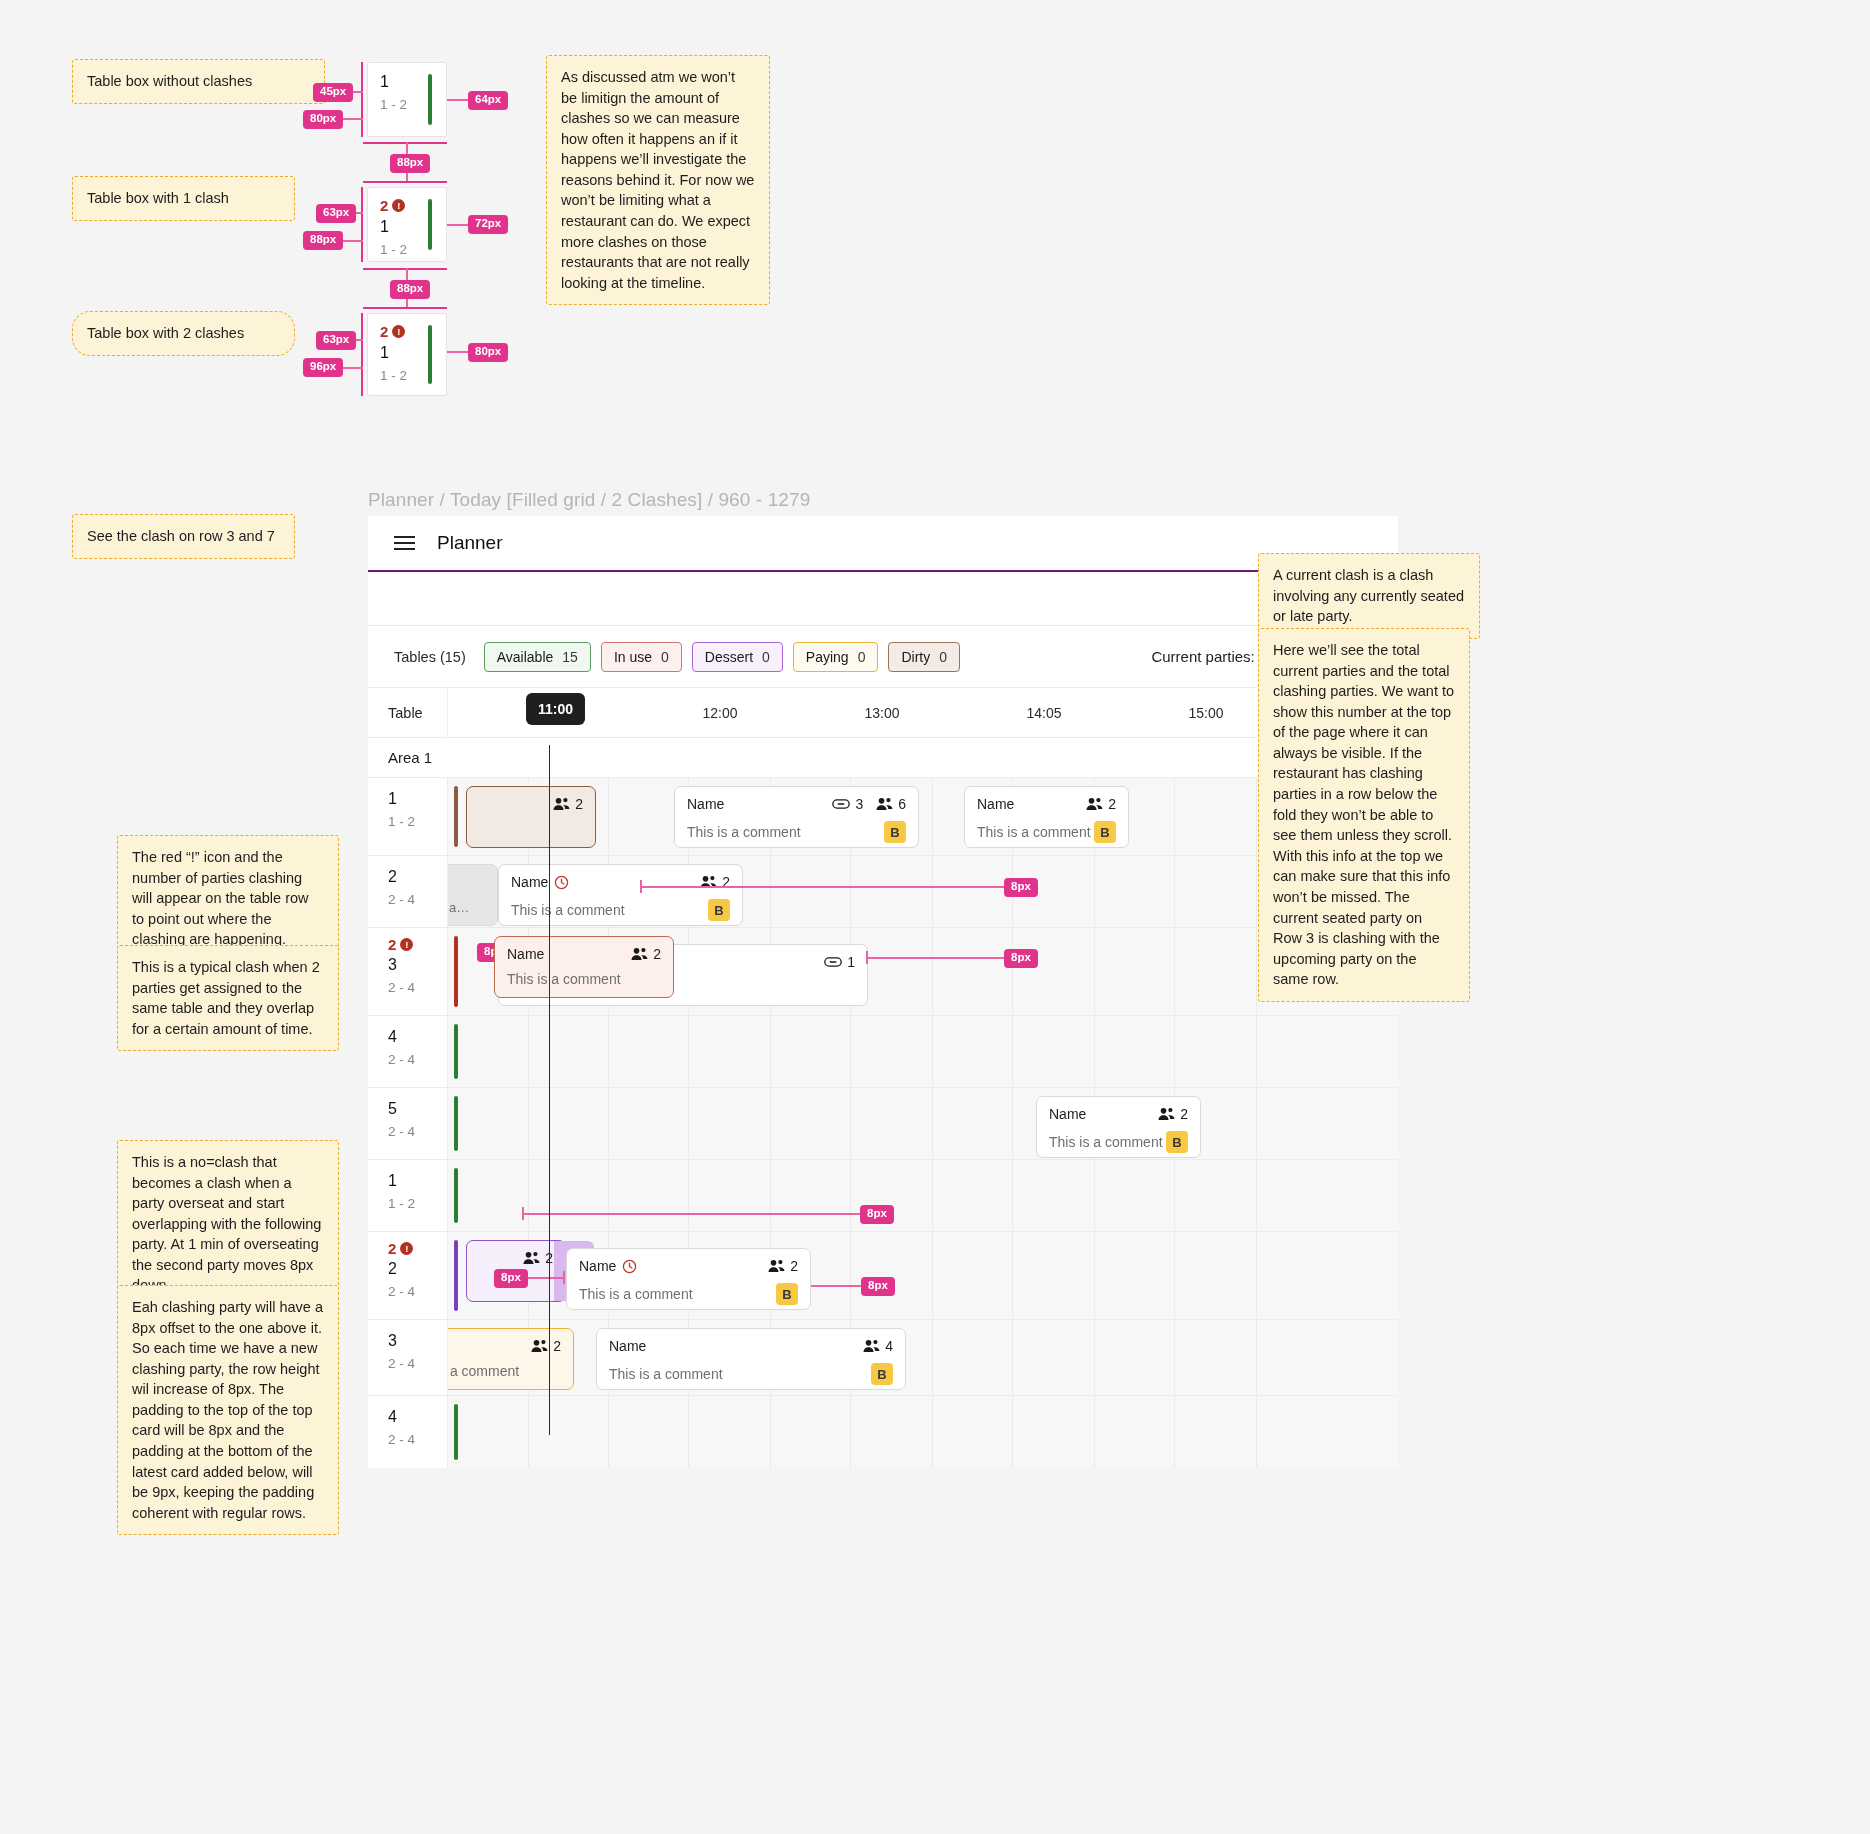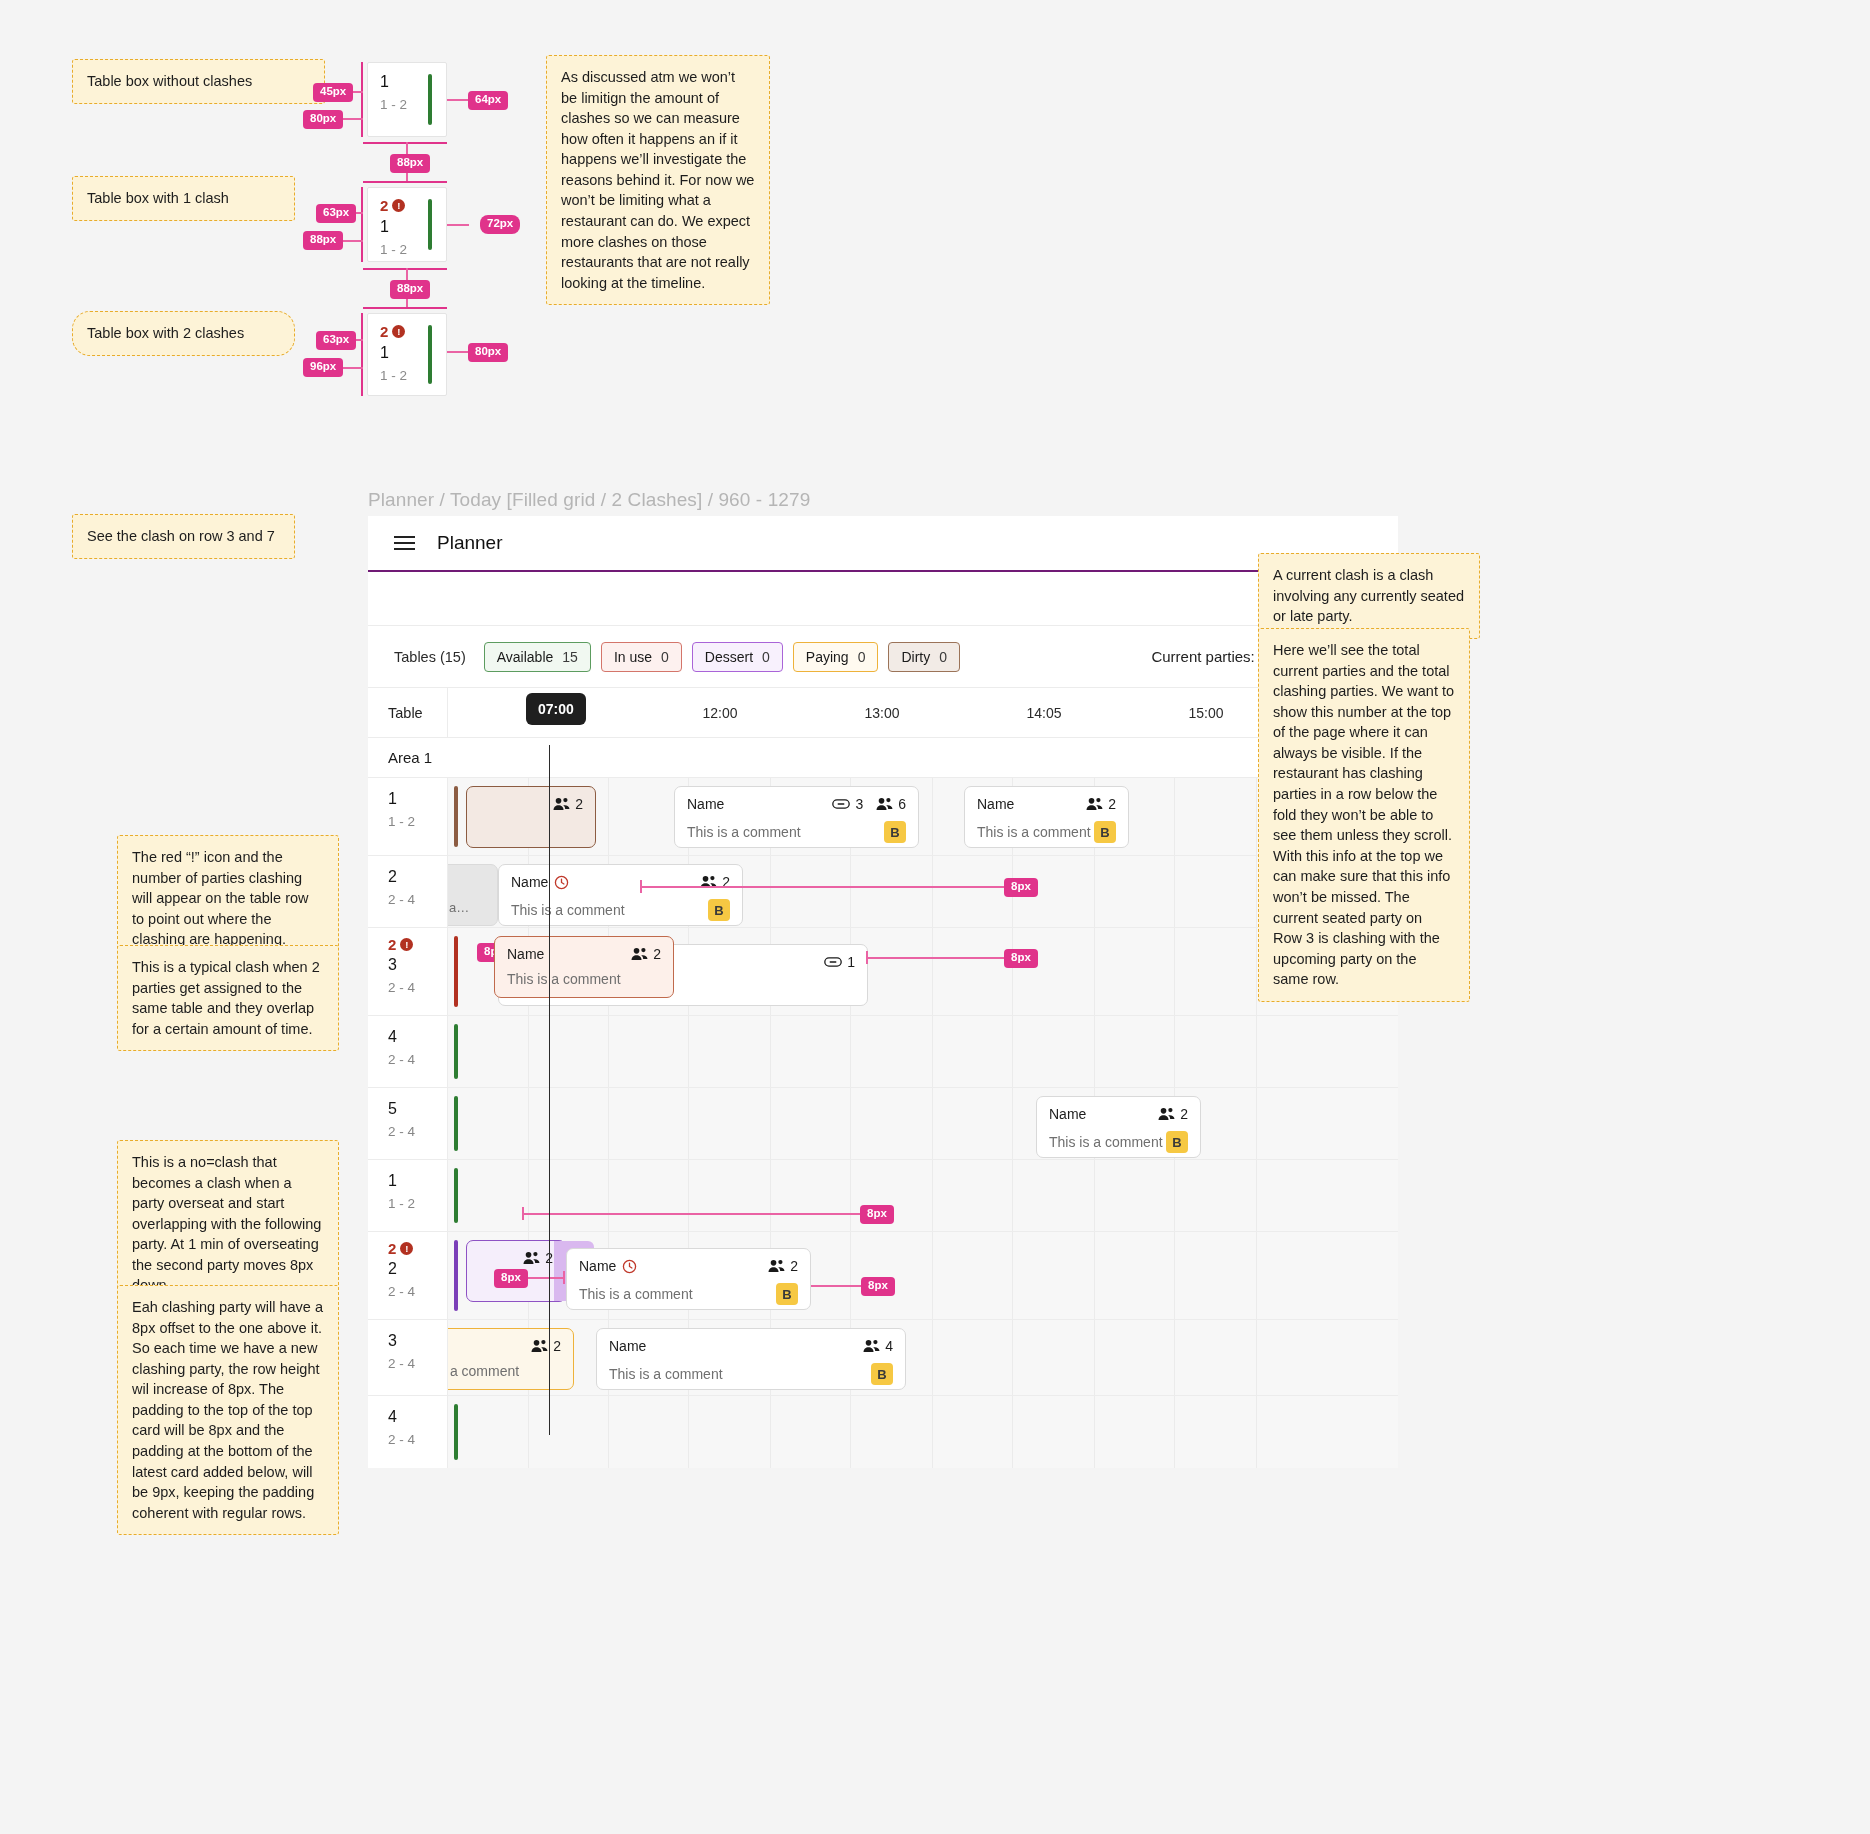--- a/index.html
+++ b/index.html
@@ -227,21 +227,21 @@
     <div class="clashline">
       <span>2</span>
       <span class="alert-dot">!</span>
     </div>
     <div class="tnum">1</div>
     <div class="tsub">1 - 2</div>
   </div>
   <div class="greenbar" style="margin:2px 2px 2px 0;"></div>
 </div>
 <div class="abs pline-thin" style="left:447px; top:224px; width:22px; height:1.5px;"></div>
-<div class="pill abs" style="left:480px; top:215px;border-radius:8px;">72px</div>
+<div class="pill abs" style="left:468px; top:215px;">72px</div>
 
 <div class="abs pline" style="left:363px; top:268px; width:84px; height:1.5px;"></div>
 <div class="abs pline-thin" style="left:406px; top:268px; width:1.5px; height:40px;"></div>
 <div class="pill abs" style="left:390px; top:280px;">88px</div>
 <div class="abs pline" style="left:363px; top:307px; width:84px; height:1.5px;"></div>
 
 <div class="abs pline" style="left:361px; top:313px; width:1.5px; height:83px;"></div>
 <div class="abs pline-thin" style="left:348px; top:339px; width:15px; height:1.5px;"></div>
 <div class="pill abs" style="left:316px; top:331px;">63px</div>
 <div class="abs pline-thin" style="left:338px; top:367px; width:25px; height:1.5px;"></div>
@@ -314,21 +314,21 @@
       <span>Current parties:</span>
       <span>6</span>
       <span class="clashing-txt">/ 2 clashing</span>
       <span class="alert-dot lg">!</span>
     </div>
   </div>
 
   <div class="tl-head">
     <div class="tl-label">Table</div>
     <div class="tl-times">
-      <div class="now-chip" style="left:110px;">07:00</div>
+      <div class="now-chip" style="left:110px;">11:00</div>
       <div class="tick" style="left:272px;">12:00</div>
       <div class="tick" style="left:434px;">13:00</div>
       <div class="tick" style="left:596px;">14:05</div>
       <div class="tick" style="left:758px;">15:00</div>
     </div>
   </div>
 
   <div class="area-row">Area 1</div>
 
   <div class="grid-row" style="height:78px;">

